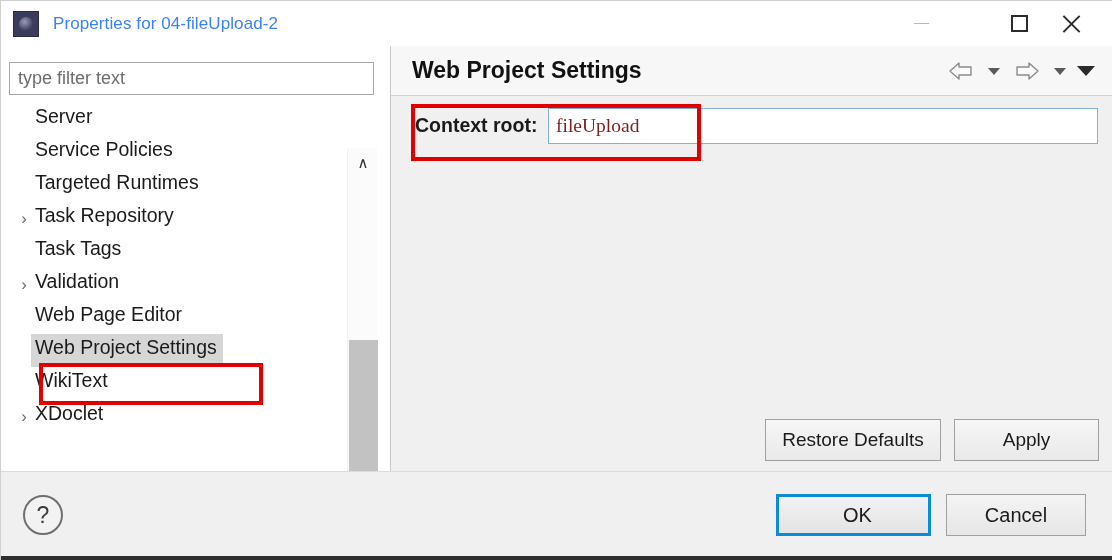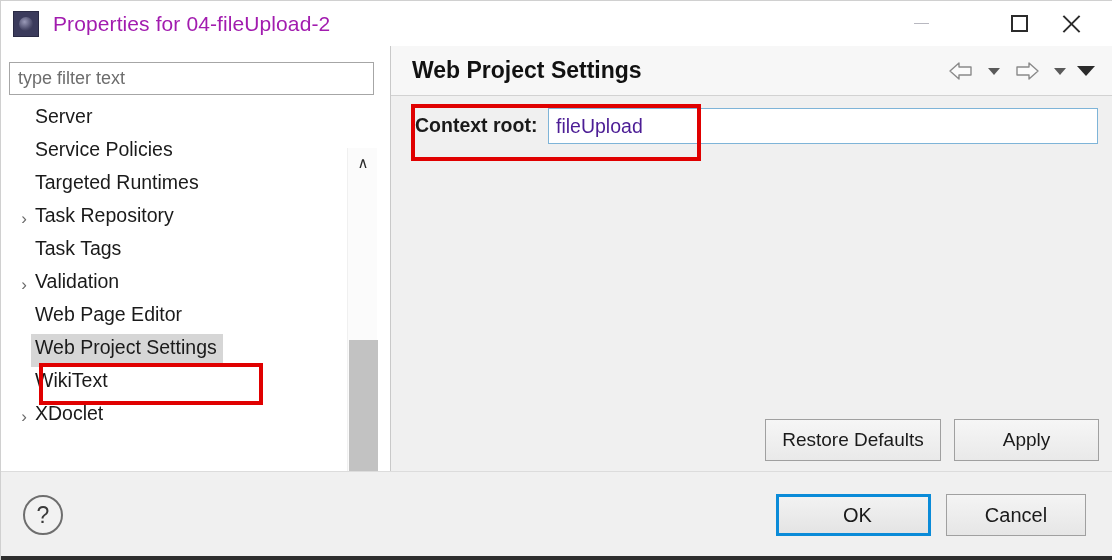--- a/index.html
+++ b/index.html
@@ -35,22 +35,22 @@
   #app-icon::after {
     content: "";
     position: absolute;
     left: 5px; top: 5px;
     width: 14px; height: 14px;
     border-radius: 50%;
     background: radial-gradient(circle at 40% 35%, #9a9ab8 0%, #4a4a6a 60%, #25253e 100%);
   }
   #title-text {
     margin-left: 14px;
-    font-size: 21px;
-    color: #a21caf;
+    font-size: 17px;
+    color: #3b82f6;
     letter-spacing: 0.1px;
     white-space: nowrap;
   }
   .wc {
     position: absolute; top: 0;
     width: 56px; height: 45px;
     display: flex; align-items: center; justify-content: center;
     cursor: default;
   }
   #btn-min { left: 892px; }
@@ -215,23 +215,23 @@
     font-size: 19.5px;
     color: #1a1a1a;
     white-space: nowrap;
     font-weight: bold;
   }
   #context-input {
     position: absolute; left: 157px; top: 12px;
     width: 550px; height: 36px;
     background: #ffffff;
     border: 1px solid #7eb4d8;
-    font-family: Liberation Sans, sans-serif;
+    font-family: Liberation Serif, serif;
     font-size: 19.5px;
-    color: #4c1d95;
+    color: #7f1d1d;
     padding: 0 7px;
     outline: none;
   }
   
   #anno-context {
     position: absolute;
     left: 410px; top: 103px;
     width: 290px; height: 57px;
     border: 4px solid #e00000;
     pointer-events: none;

